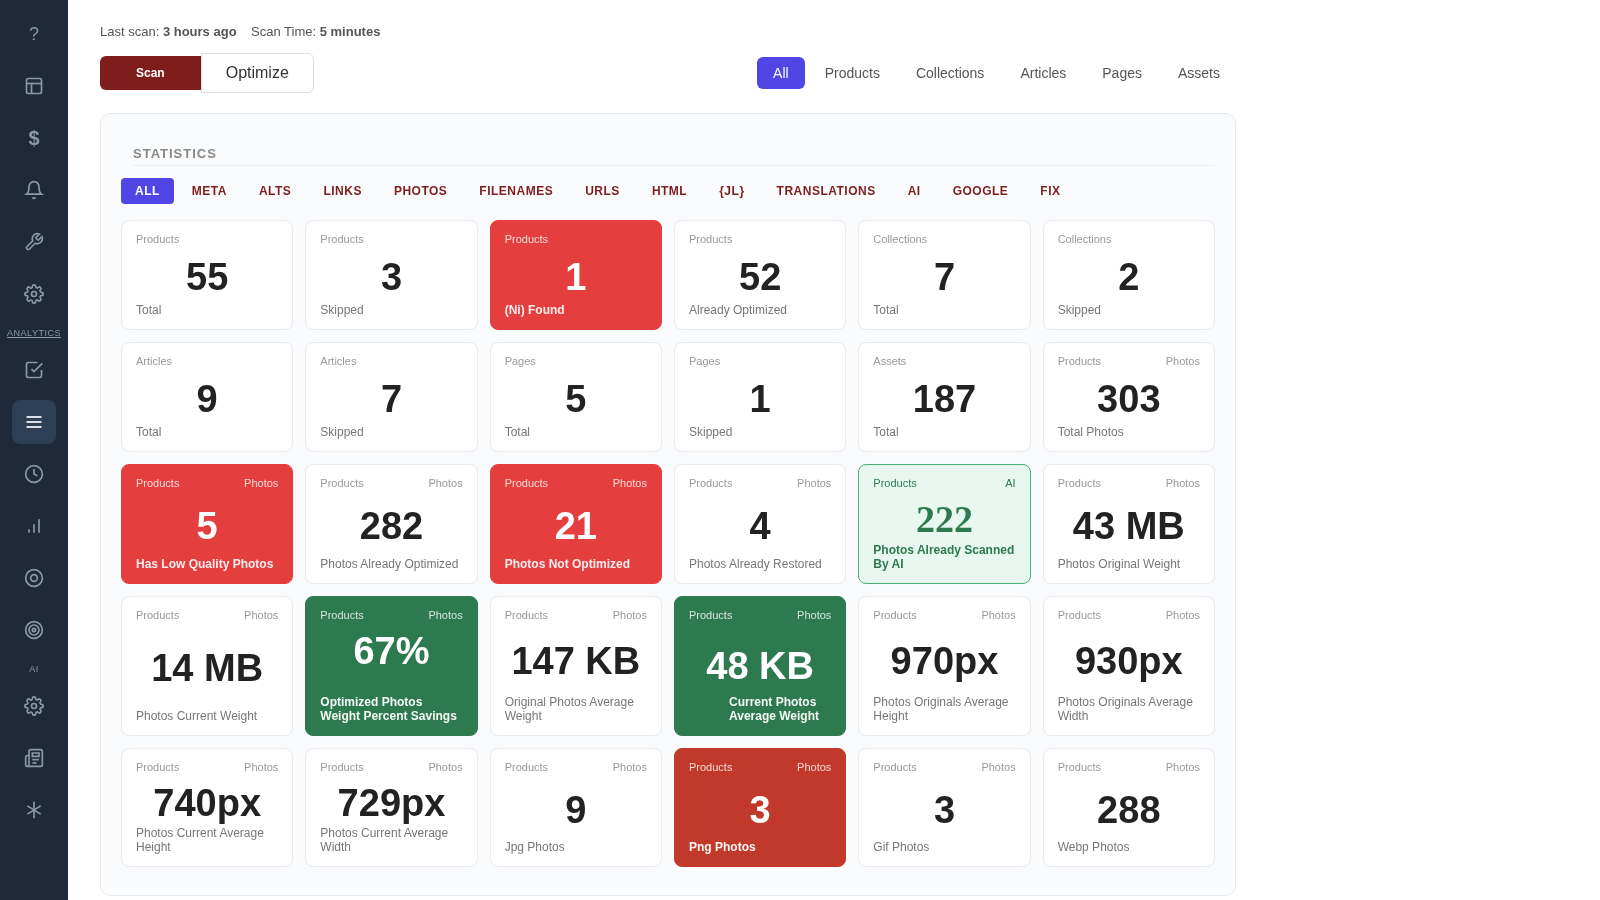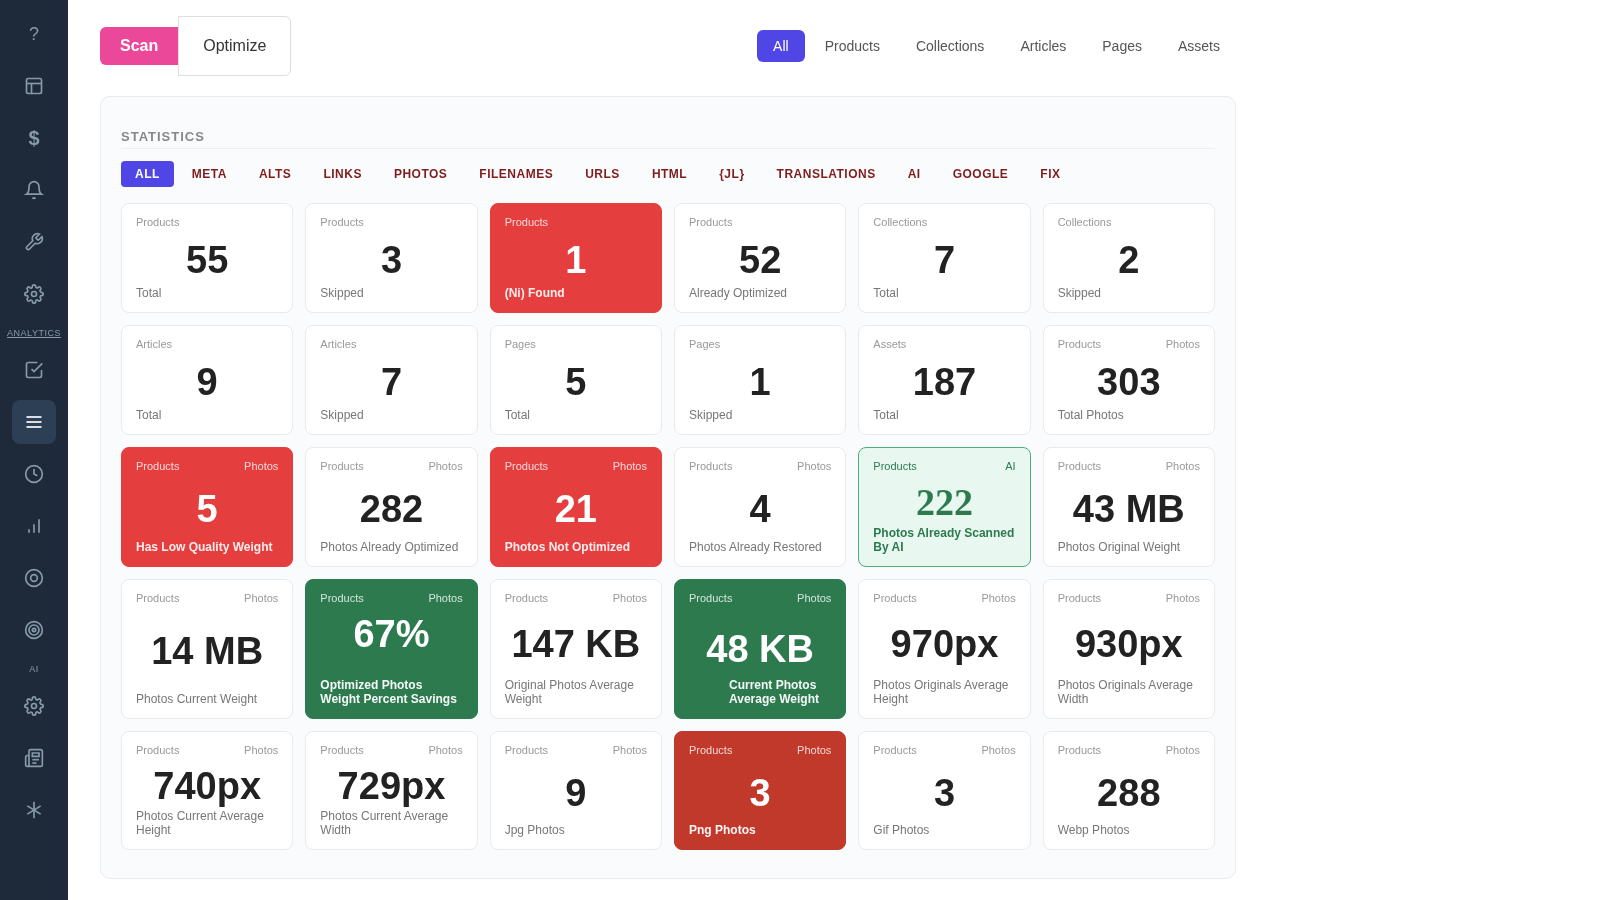--- a/index.html
+++ b/index.html
@@ -38,49 +38,50 @@
       overflow-y: auto;
       background: #fff;
       padding: 0;
     }
 
     .content {
       padding: 16px 32px 32px 32px;
       max-width: 1200px;
     }
     .btn-scan {
-      background: #ec4899;
+      background: #7f1d1d;
       color: #fff;
       border: none;
-      padding: 10px 20px;
+      padding: 10px 36px;
       border-radius: 6px 0 0 6px;
-      font-size: 16px;
+      font-size: 12px;
       font-weight: 600;
       cursor: pointer;
     }
     .btn-optimize {
       background: #fff;
       color: #333;
       border: 1px solid #ddd;
-      padding: 20px 24px;
+      padding: 10px 24px;
       border-radius: 0 6px 6px 0;
       font-size: 16px;
       font-weight: 500;
       cursor: pointer;
     }
 
     
     .statistics-header {
       font-size: 13px;
       font-weight: 700;
       letter-spacing: 1px;
       color: #888;
       margin-bottom: 12px;
       padding: 16px 0 4px 0;
       border-bottom: 1px solid #eee;
+      margin-left: 12px;
     }
 
     
     .stats-tabs {
       display: flex;
       gap: 4px;
       margin-bottom: 16px;
       flex-wrap: wrap;
     }
     .stats-tab {
@@ -310,20 +311,29 @@
         <line x1="12" y1="2" x2="12" y2="22"></line>
         <line x1="20" y1="7" x2="4" y2="17"></line>
         <line x1="20" y1="17" x2="4" y2="7"></line>
       </svg>
   </div>
 </div>
 
 <div class="main">
   <div class="content">
 
+    <div style="display:flex; align-items:center; justify-content:space-between; margin-bottom: 14px; padding-top: 8px;">
+      <div style="font-size:13px; color:#555;">
+        <span>Last scan:</span>
+        <strong>3 hours ago</strong>
+        &nbsp;&nbsp;
+        <span>Scan Time:</span>
+        <strong>5 minutes</strong>
+      </div>
+    </div>
 
     <div style="display:flex; align-items:center; justify-content:space-between; margin-bottom:20px;">
       <div style="display:flex; align-items:center; gap:0;">
         <button class="btn-scan">Scan</button>
         <button class="btn-optimize">Optimize</button>
       </div>
       <div class="right-filter-tabs">
         <button class="right-filter-tab active">All</button>
         <button class="right-filter-tab">Products</button>
         <button class="right-filter-tab">Collections</button>
@@ -443,21 +453,21 @@
         </div>
       </div>
 
       <div class="cards-grid">
         <div class="card red">
           <div class="card-header" style="justify-content:space-between;">
             <span class="card-category">Products</span>
             <span class="card-subcategory" style="color:rgba(255,255,255,0.8);">Photos</span>
           </div>
           <div class="card-value">5</div>
-          <div class="card-label">Has Low Quality Weight</div>
+          <div class="card-label">Has Low Quality Photos</div>
         </div>
         <div class="card">
           <div class="card-header" style="justify-content:space-between;">
             <span class="card-category">Products</span>
             <span class="card-subcategory">Photos</span>
           </div>
           <div class="card-value">282</div>
           <div class="card-label">Photos Already Optimized</div>
         </div>
         <div class="card red">

